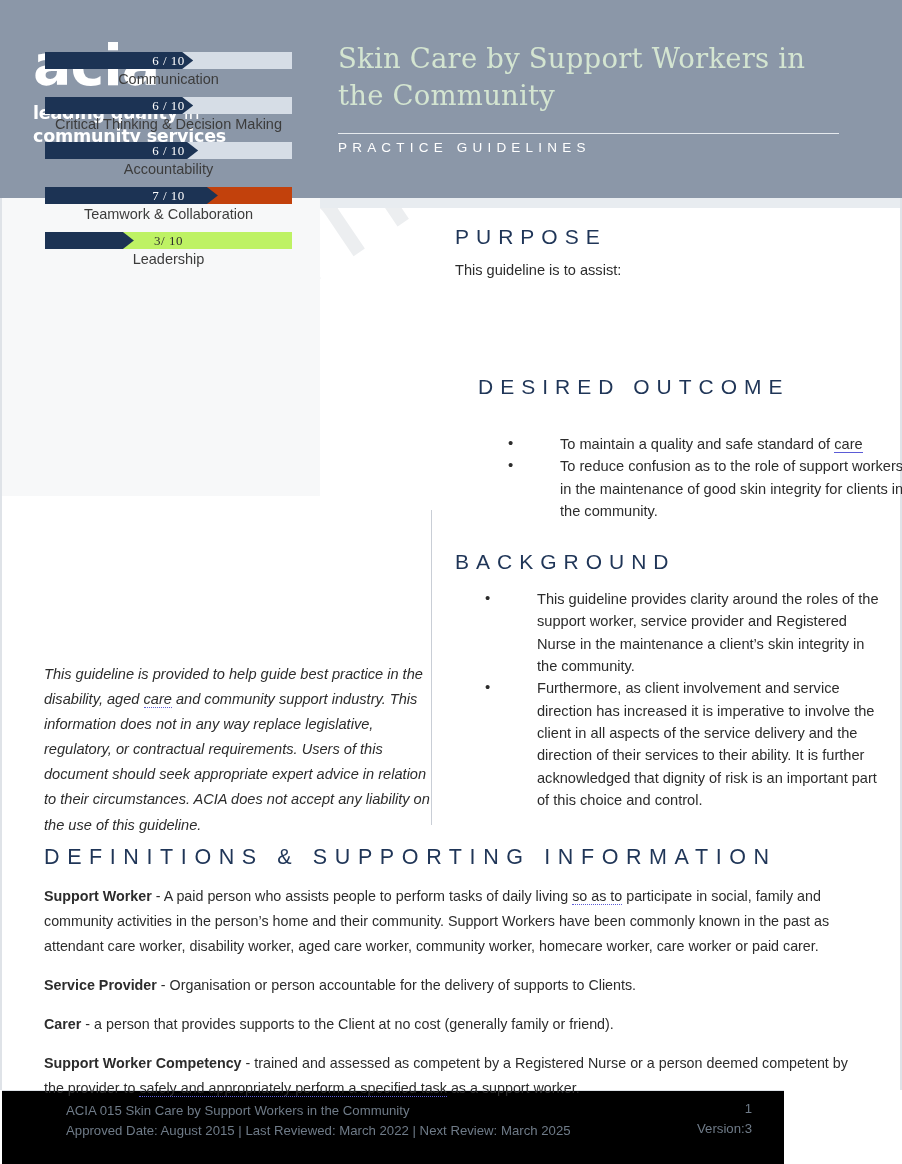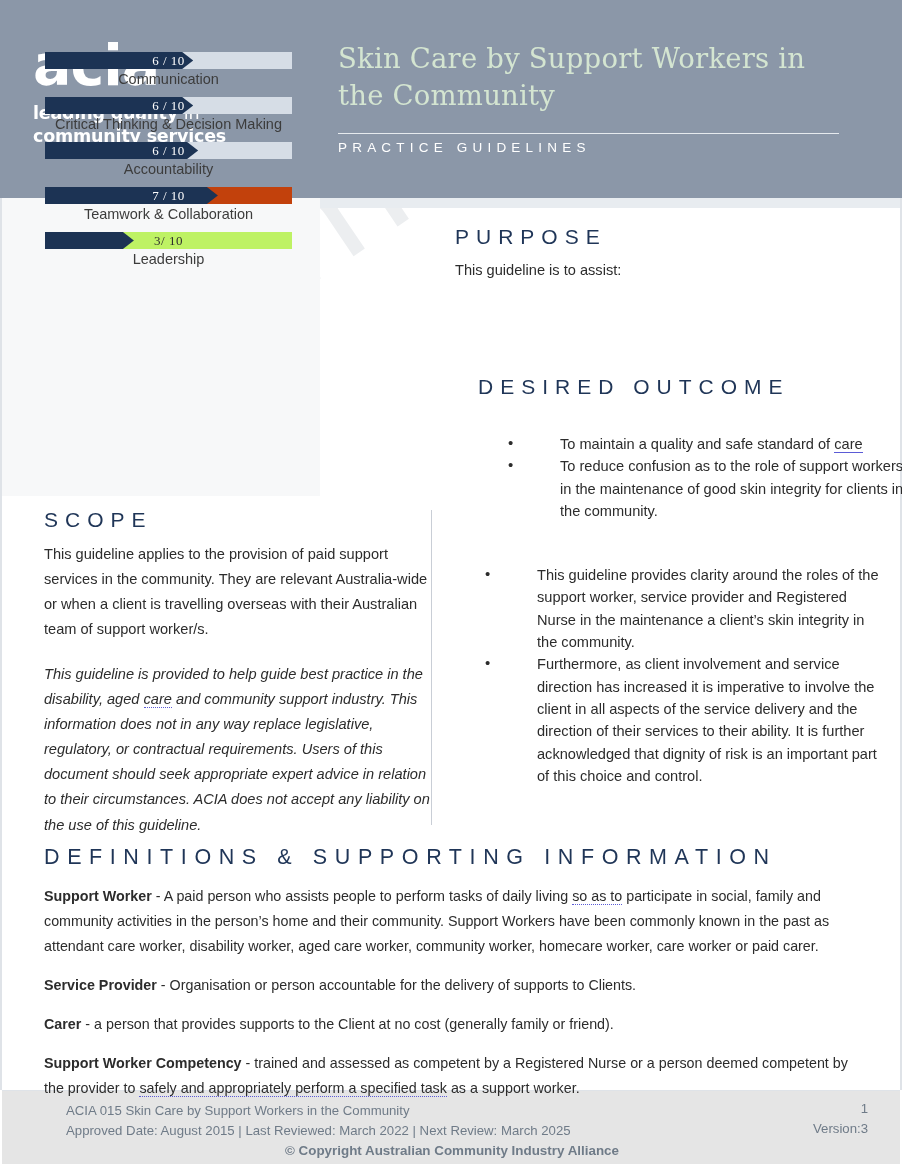--- a/index.html
+++ b/index.html
@@ -245,24 +245,25 @@
     font-size: 14.3px;
     color: #2c2c2c;
     line-height: 1.75;
   }
   .def-item b { font-weight: 700; }
 
   
   #footer {
     position: absolute;
     left: 2px; bottom: 0;
-    width: 898px; height: 74px;
-    background: #e5e5e5;
+    width: 782px; height: 74px;
+    background: #000000;
     z-index: 3;
     border-top: 1px solid #dfe3e8;
+    text-decoration: underline;
   }
   #footer-grid {
     position: relative;
     width: 100%; height: 100%;
     padding: 10px 32px 0 64px;
   }
   .foot-line {
     font-family: "Liberation Sans", sans-serif;
     font-size: 13.2px;
     color: #6f7b88;
@@ -365,53 +366,49 @@
   </div>
 
   <div id="sec-outcome" class="body-col">
     <div class="sec-head sec-head-lg">DESIRED OUTCOME</div>
     <ul class="bullets" style="margin-top:34px;">
       <li><span>To maintain a quality and safe standard of </span><span class="grammar">care </span></li>
       <li>To reduce confusion as to the role of support workers in the maintenance of good skin integrity for clients in the community.</li>
     </ul>
   </div>
 
-  <div id="sec-scope" class="body-col">
-    <div class="sec-head sec-head-lg head-gap">SCOPE</div>
-    <div class="para loose">This guideline applies to the provision of paid support services in the community. They are relevant Australia-wide or when a client is travelling overseas with their Australian team of support worker/s.</div>
-  </div>
 
   <div id="sec-disc" class="body-col">
     <div class="para italic" style="margin-top:26px;">
       <span>This guideline is provided to help guide best practice in the disability, aged </span><span class="spell">care</span><span> and community support industry. This information does not in any way replace legislative, regulatory, or contractual requirements. Users of this document should seek appropriate expert advice in relation to their circumstances. ACIA does not accept any liability on the use of this guideline.</span>
     </div>
   </div>
 
   <div id="divider"></div>
 
   <div id="sec-bg" class="body-col">
+    <div class="sec-head sec-head-lg">BACKGROUND</div>
     <ul class="bullets" style="margin-top:14px;">
       <li>This guideline provides clarity around the roles of the support worker, service provider and Registered Nurse in the maintenance a client’s skin integrity in the community.</li>
       <li>Furthermore, as client involvement and service direction has increased it is imperative to involve the client in all aspects of the service delivery and the direction of their services to their ability. It is further acknowledged that dignity of risk is an important part of this choice and control.</li>
     </ul>
   </div>
 
   <div id="sec-defs" class="body-col">
     <div id="defs-title" class="sec-head">DEFINITIONS &amp; SUPPORTING INFORMATION</div>
     <div id="defs-list" style="margin-top:12px;">
         <div class="def-item"><b>Support Worker</b><span> - A paid person who assists people to perform tasks of daily living </span><span class="spell">so as to</span><span> participate in social, family and community activities in the person’s home and their community. Support Workers have been commonly known in the past as attendant care worker, disability worker, aged care worker, community worker, homecare worker, care worker or paid carer.</span></div>
         <div class="def-item"><b>Service Provider</b><span> - Organisation or person accountable for the delivery of supports to Clients.</span><span></span></div>
         <div class="def-item"><b>Carer</b><span> - a person that provides supports to the Client at no cost (generally family or friend).</span><span></span></div>
         <div class="def-item"><b>Support Worker Competency</b><span> - trained and assessed as competent by a Registered Nurse or a person deemed competent by the provider to </span><span class="spell">safely and appropriately perform a specified task</span><span> as a support worker.</span></div>
       </div>
   </div>
 
   <div id="footer">
     <div id="footer-grid">
       <div class="foot-line">ACIA 015 Skin Care by Support Workers in the Community</div>
       <div class="foot-line">Approved Date: August 2015 | Last Reviewed: March 2022 | Next Review: March 2025</div>
-      <div id="foot-copy">© Copyright Australian Community Industry Alliance</div>
       <div id="foot-page">1</div>
       <div id="foot-version">Version:3</div>
     </div>
   </div>
 
 </div>
 
 </body></html>

